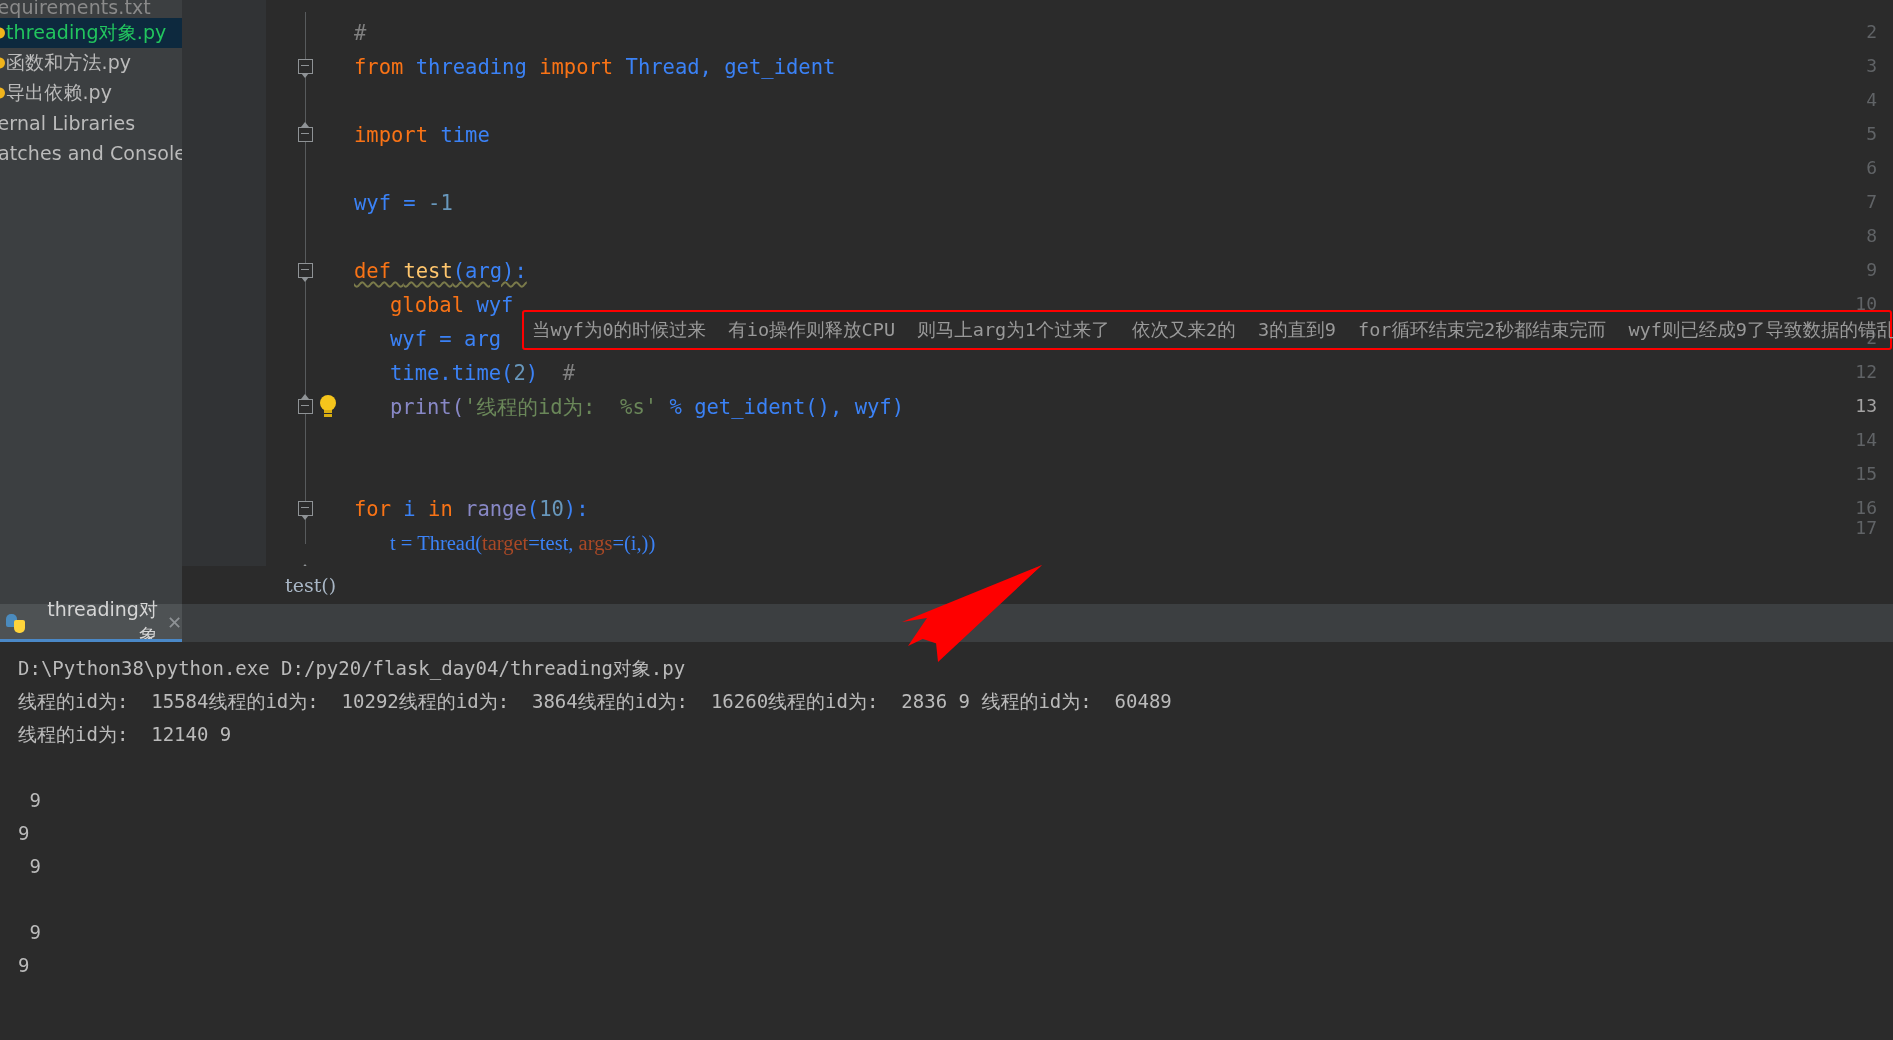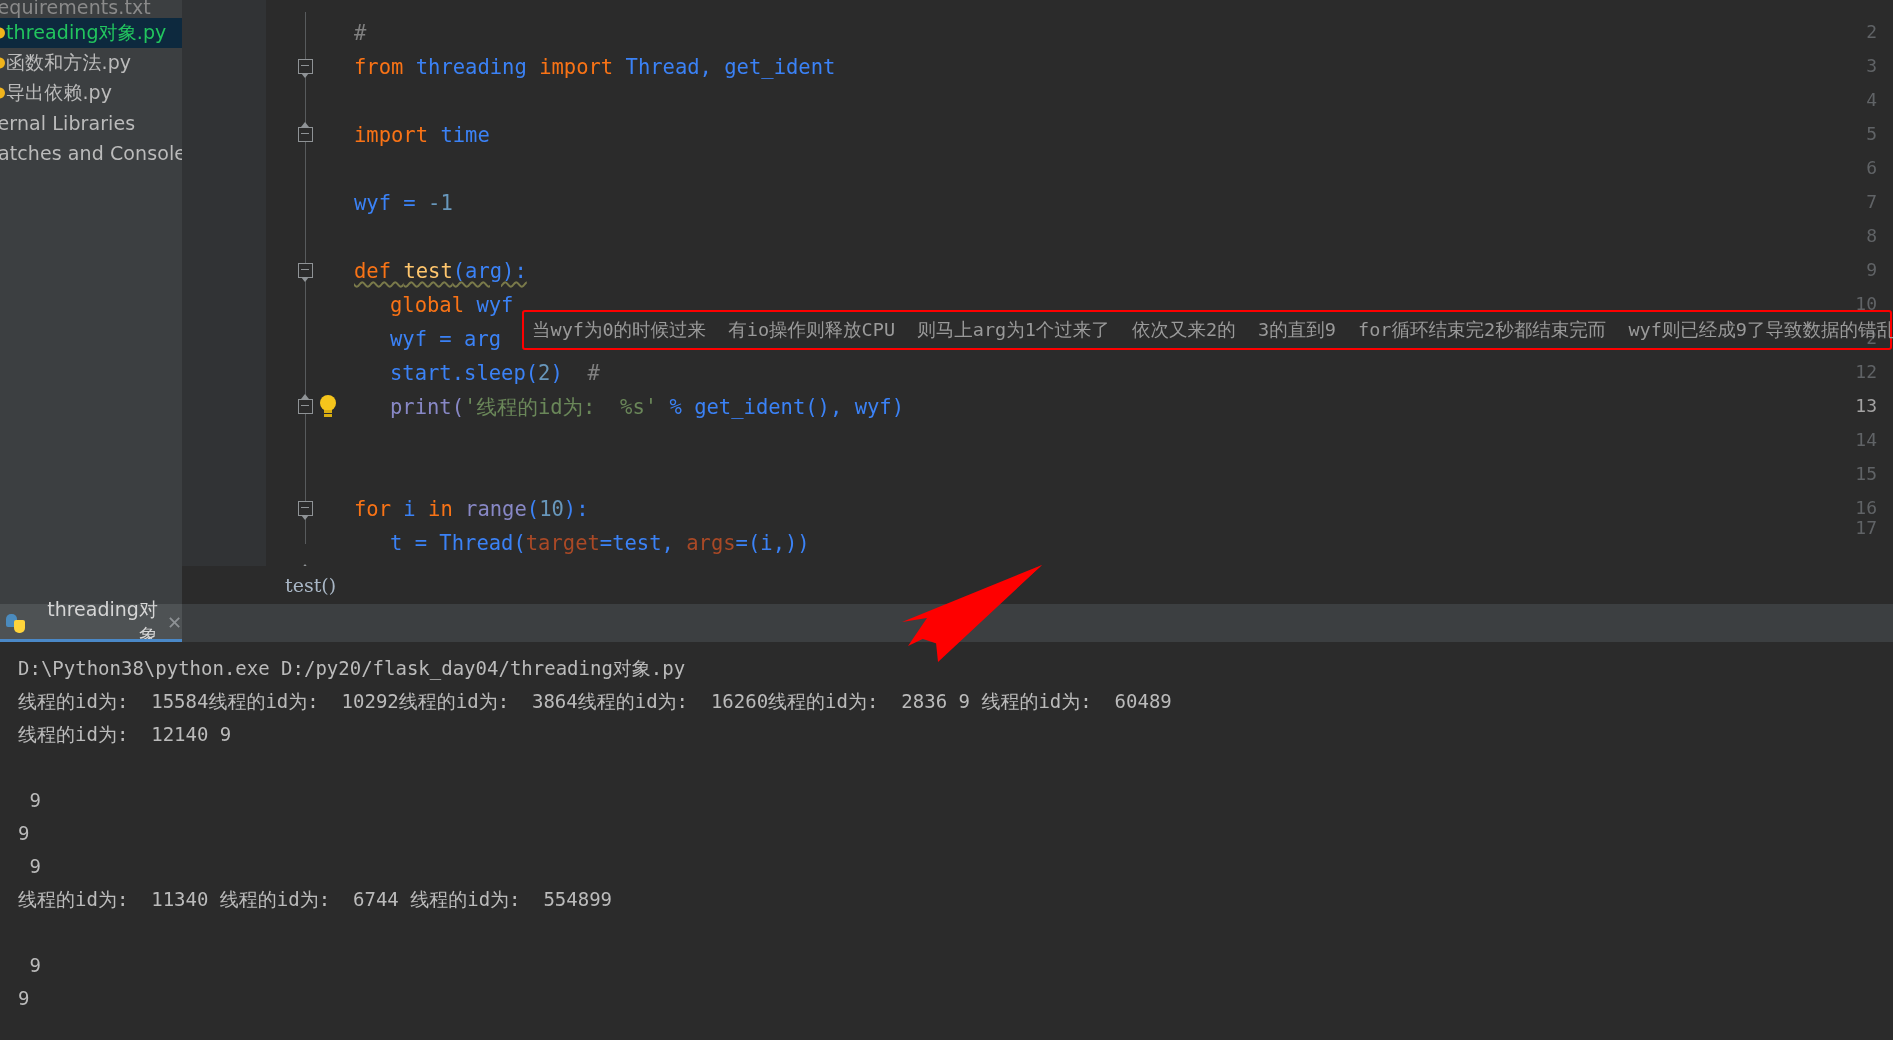--- a/index.html
+++ b/index.html
@@ -285,41 +285,41 @@
           <div class="cline" style="top: 186px; left: 88px;"><span class="var">wyf = </span><span class="num">-1</span></div>
           <div class="cline" style="top: 220px; left: 88px;"></div>
           <div class="fold down" style="top: 263px;">
             <span class="box"></span>
             <span class="dash"></span>
             <span class="tip"></span>
           </div>
           <div class="cline" style="top: 254px; left: 88px;"><span class="kw def-underline">def </span><span class="fn def-underline">test</span><span class="var def-underline">(arg):</span></div>
           <div class="cline" style="top: 288px; left: 124px;"><span class="kw">global</span><span class="var"> wyf</span></div>
           <div class="cline" style="top: 322px; left: 124px;"><span class="var">wyf = arg</span></div>
-          <div class="cline" style="top: 356px; left: 124px;"><span class="var">start.sleep(</span><span class="num">2</span><span class="var">)</span><span class="com">  #</span></div>
+          <div class="cline" style="top: 356px; left: 124px;"><span class="var">time.time(</span><span class="num">2</span><span class="var">)</span><span class="com">  #</span></div>
           <div class="fold up" style="top: 399px;">
             <span class="box"></span>
             <span class="dash"></span>
             <span class="tip"></span>
           </div>
           <div class="bulb" style="top: 395px;">
             <span class="glass"></span>
             <span class="base"></span>
             <span class="base2"></span>
           </div>
           <div class="cline" style="top: 390px; left: 124px;"><span class="builtin">print(</span><span class="str">'线程的id为:  %s'</span><span class="var"> % get_ident(), wyf)</span></div>
           <div class="cline" style="top: 424px; left: 88px;"></div>
           <div class="cline" style="top: 458px; left: 88px;"></div>
           <div class="fold down" style="top: 501px;">
             <span class="box"></span>
             <span class="dash"></span>
             <span class="tip"></span>
           </div>
           <div class="cline" style="top: 492px; left: 88px;"><span class="kw">for</span><span class="var"> i </span><span class="kw">in</span><span class="var"> </span><span class="builtin">range</span><span class="var">(</span><span class="num">10</span><span class="var">):</span></div>
-          <div class="cline" style="top: 526px; left: 124px;"><span class="var">t = Thread(</span><span class="kwarg">target</span><span class="var">=test, </span><span class="kwarg">args</span><span class="var">=(i,))</span></div>
+          <div class="cline" style="top: 526px; left: 124px; font-family: Liberation Serif, serif;"><span class="var">t = Thread(</span><span class="kwarg">target</span><span class="var">=test, </span><span class="kwarg">args</span><span class="var">=(i,))</span></div>
           <div class="fold up" style="top: 569px;">
             <span class="box"></span>
             <span class="dash"></span>
             <span class="tip"></span>
           </div>
           <div class="cline" style="top: 560px; left: 124px;"><span class="var">t.start()</span></div>
           <div class="cline" style="top: 594px; left: 88px;"></div>
         </div>
     </div>
     <div id="gutternums">
@@ -368,21 +368,20 @@
 
   <div class="console-body">
     <div id="console">
         <div class="cout">D:\Python38\python.exe D:/py20/flask_day04/threading对象.py</div>
         <div class="cout">线程的id为:  15584线程的id为:  10292线程的id为:  3864线程的id为:  16260线程的id为:  2836 9 线程的id为:  60489</div>
         <div class="cout">线程的id为:  12140 9</div>
         <div class="cout">&nbsp;</div>
         <div class="cout"> 9</div>
         <div class="cout">9</div>
         <div class="cout"> 9</div>
-        <div class="cout">线程的id为:  11340 线程的id为:  6744 线程的id为:  554899</div>
         <div class="cout">&nbsp;</div>
         <div class="cout"> 9</div>
         <div class="cout">9</div>
         <div class="cout">&nbsp;</div>
       </div>
   </div>
 
   <svg class="arrow-svg" width="160" height="115" style="left:890px; top:560px;" viewBox="0 0 160 115">
     <polygon points="152,5 48,102 45,73 18,86 37,58 12,62" fill="#fe0000"></polygon>
     <polygon points="152,5 60,88 30,78 152,5" fill="#fe0000"></polygon>

